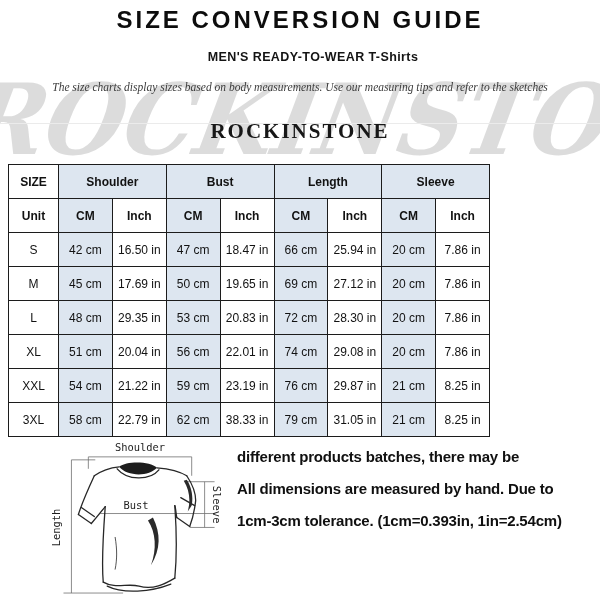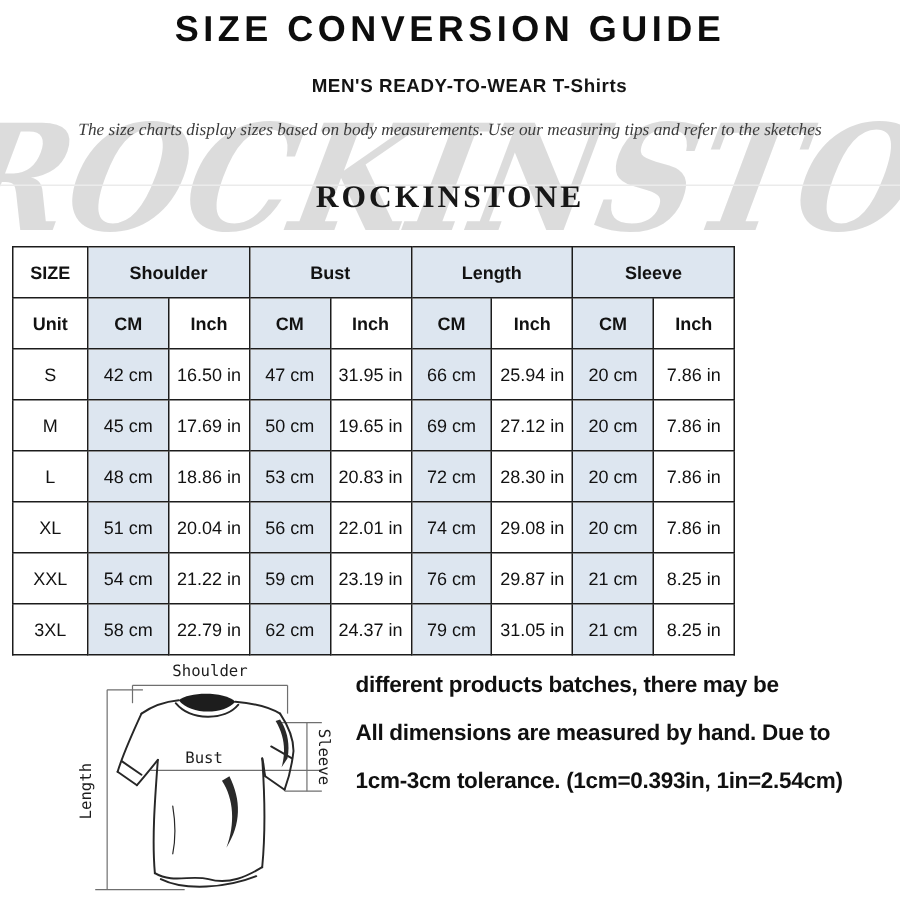--- a/index.html
+++ b/index.html
@@ -112,41 +112,41 @@
         <th class="fill">CM</th>
         <th>Inch</th>
       </tr>
     </thead>
     <tbody>
         <tr>
           <td>S</td>
           <td class="cm-col">42 cm</td>
           <td>16.50 in</td>
           <td class="cm-col">47 cm</td>
-          <td>31.95 in</td>
+          <td>18.47 in</td>
           <td class="cm-col">66 cm</td>
           <td>25.94 in</td>
           <td class="cm-col">20 cm</td>
           <td>7.86 in</td>
         </tr>
         <tr>
           <td>M</td>
           <td class="cm-col">45 cm</td>
           <td>17.69 in</td>
           <td class="cm-col">50 cm</td>
           <td>19.65 in</td>
           <td class="cm-col">69 cm</td>
           <td>27.12 in</td>
           <td class="cm-col">20 cm</td>
           <td>7.86 in</td>
         </tr>
         <tr>
           <td>L</td>
           <td class="cm-col">48 cm</td>
-          <td>18.86 in</td>
+          <td>29.35 in</td>
           <td class="cm-col">53 cm</td>
           <td>20.83 in</td>
           <td class="cm-col">72 cm</td>
           <td>28.30 in</td>
           <td class="cm-col">20 cm</td>
           <td>7.86 in</td>
         </tr>
         <tr>
           <td>XL</td>
           <td class="cm-col">51 cm</td>
@@ -167,21 +167,21 @@
           <td class="cm-col">76 cm</td>
           <td>29.87 in</td>
           <td class="cm-col">21 cm</td>
           <td>8.25 in</td>
         </tr>
         <tr>
           <td>3XL</td>
           <td class="cm-col">58 cm</td>
           <td>22.79 in</td>
           <td class="cm-col">62 cm</td>
-          <td>24.37 in</td>
+          <td>38.33 in</td>
           <td class="cm-col">79 cm</td>
           <td>31.05 in</td>
           <td class="cm-col">21 cm</td>
           <td>8.25 in</td>
         </tr>
       </tbody>
   </table>
 
   <svg class="diagram" viewBox="0 0 200 165" width="202" height="164" xmlns="http://www.w3.org/2000/svg">
 

